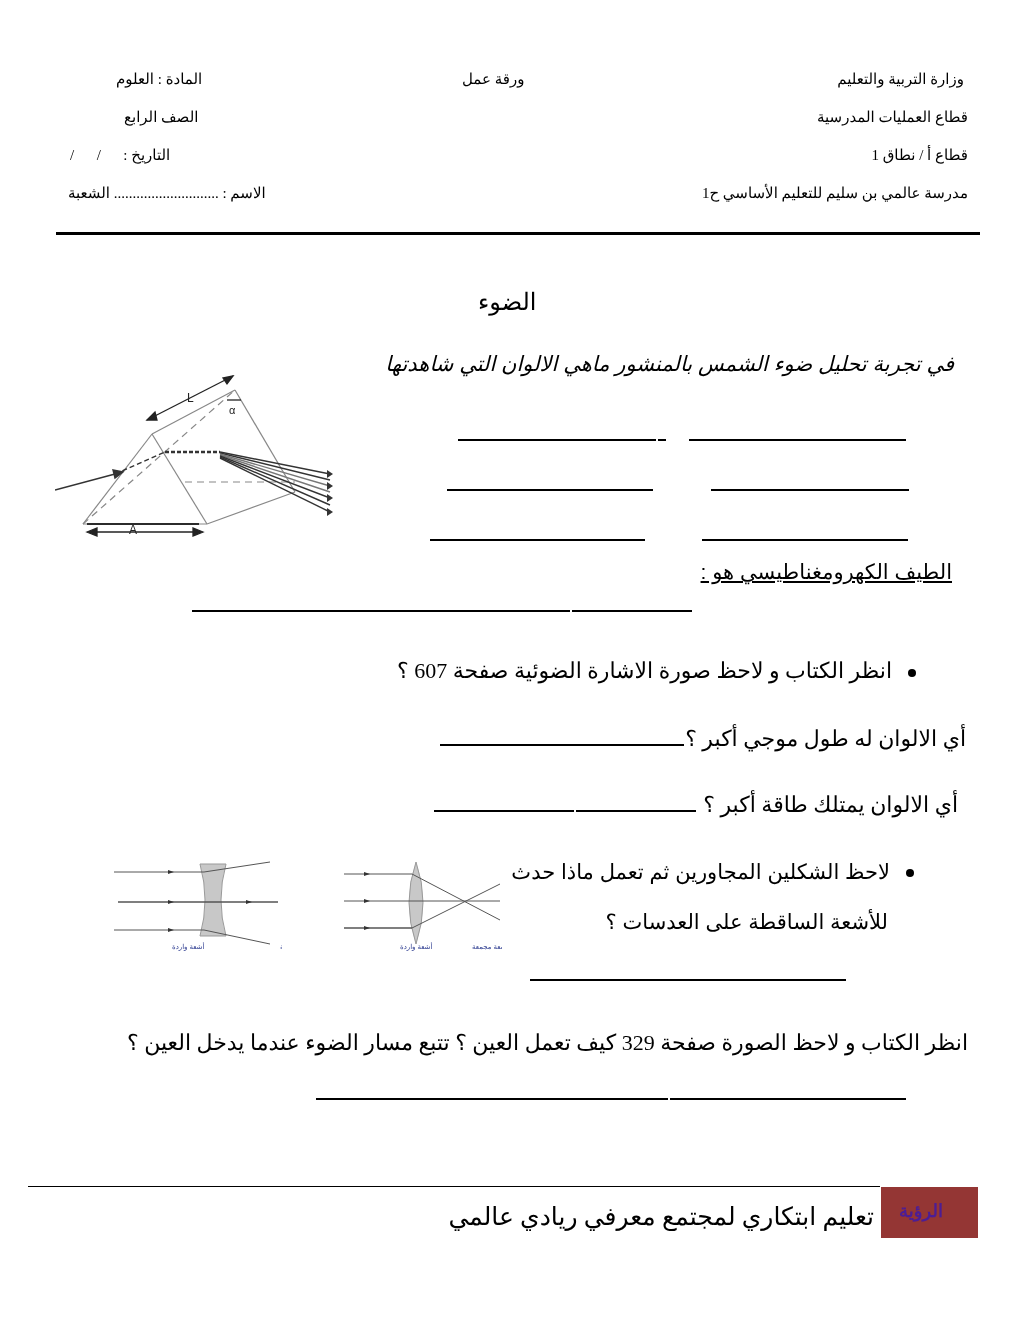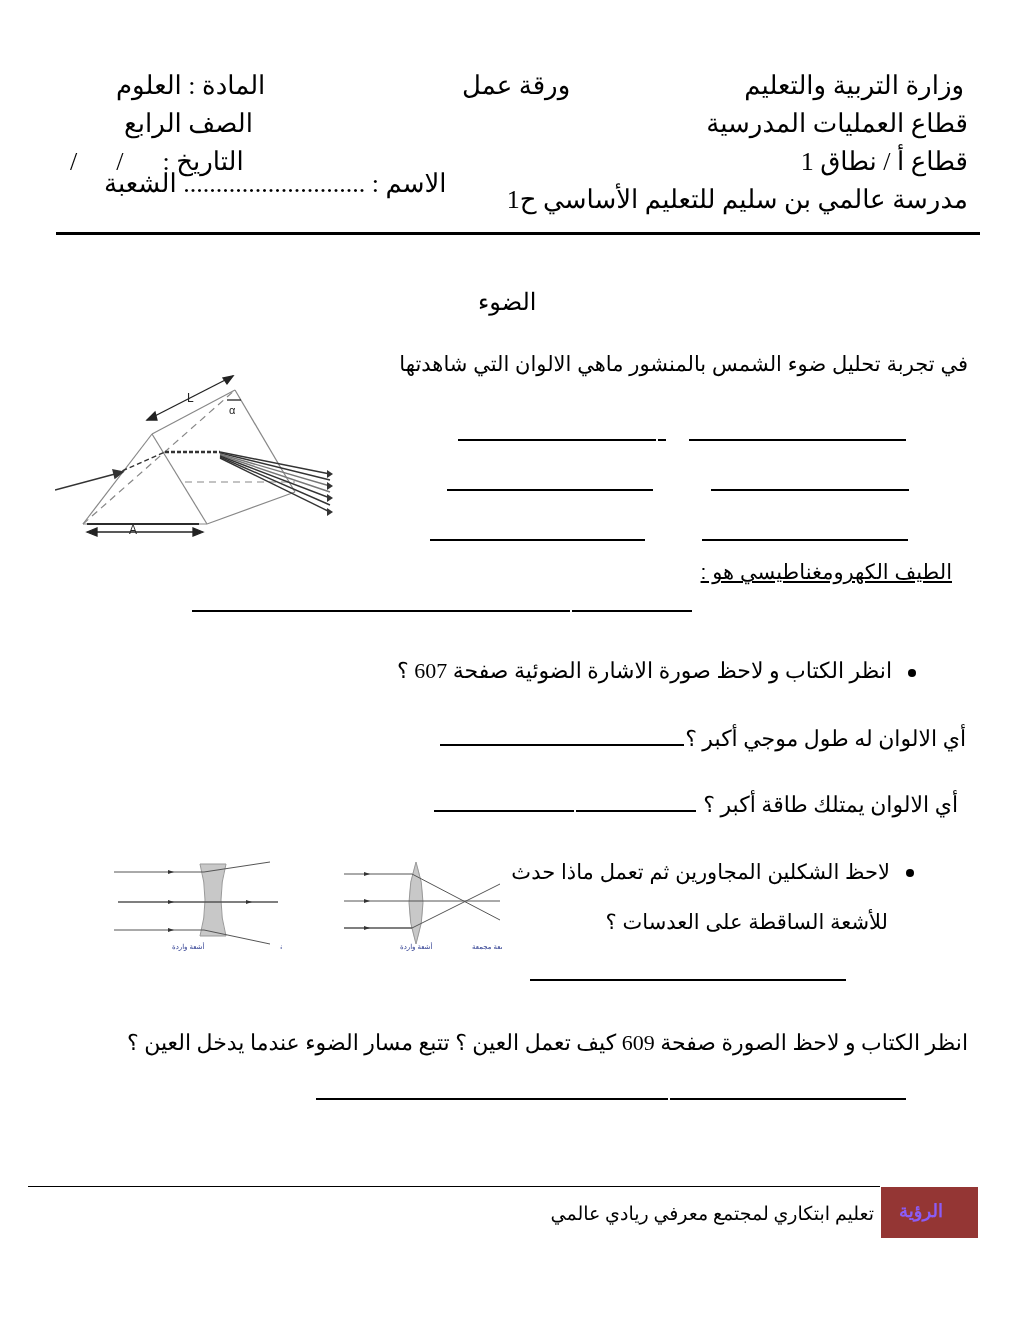--- a/index.html
+++ b/index.html
@@ -1,53 +1,53 @@
 <!DOCTYPE html>
 <html><head>
 <meta charset="utf-8">
 <style>
   html, body { margin:0; padding:0; background:#fff; }
   body { width:1020px; height:1320px; position:relative; overflow:hidden;
          font-family:"Liberation Serif", serif; color:#000; }
   .abs { position:absolute; white-space:nowrap; }
   .rtl { direction:rtl; }
-  .hdr { font-family:"Liberation Serif", serif; font-size:26px; }
+  .hdr { font-family:"Liberation Serif", serif; font-size:15px; }
   .q { font-family:"Liberation Sans", sans-serif; font-size:21px; }
   .q2 { font-family:"Liberation Serif", serif; font-size:22px; }
   .line { position:absolute; height:2px; background:#000; }
   .rule { position:absolute; background:#000; }
   .bullet { display:inline-block; width:8px; height:8px; border-radius:50%; background:#000; vertical-align:middle; margin-left:16px; }
   .vision-box { position:absolute; left:881px; top:1187px; width:97px; height:51px; background:#943634; }
-  .vision-label { position:absolute; left:881px; top:1200px; width:80px; text-align:center; font-family:"Liberation Serif", serif; font-weight:bold; font-size:18px; color:#8b5cf6; }
+  .vision-label { position:absolute; left:881px; top:1200px; width:80px; text-align:center; font-family:"Liberation Serif", serif; font-weight:bold; font-size:18px; color:#4c1d95; }
   svg text { font-family:"Liberation Sans", sans-serif; }
 </style>
 </head>
 <body>
 
 <div class="abs rtl hdr" style="right:56px; top:70px;">وزارة التربية والتعليم</div>
 <div class="abs rtl hdr" style="right:52px; top:108px;margin-left:15px;">قطاع العمليات المدرسية</div>
 <div class="abs rtl hdr" style="right:52px; top:146px;">قطاع أ / نطاق 1</div>
 <div class="abs rtl hdr" style="right:52px; top:184px;">مدرسة عالمي بن سليم للتعليم الأساسي ح1</div>
 
 <div class="abs rtl hdr" style="left:462px; top:70px;">ورقة عمل</div>
 
 <div class="abs rtl hdr" style="left:116px; top:70px;">المادة : العلوم</div>
 <div class="abs rtl hdr" style="left:124px; top:108px;">الصف الرابع</div>
 <div class="abs rtl hdr" style="left:70px; top:146px; white-space:pre;">التاريخ :      /      /</div>
-<div class="abs rtl hdr" style="left:68px; top:168px;margin-left:36px;">
+<div class="abs rtl hdr" style="left:68px; top:184px;">
   <span>الاسم :</span>
   <span>............................</span>
   <span>الشعبة</span>
 </div>
 
 <div class="rule" style="left:56px; top:232px; width:924px; height:3px;"></div>
 
 <div class="abs rtl q" style="left:478px; top:288px; font-size:24px;">الضوء</div>
 
-<div class="abs rtl q" style="right:52px; top:352px;">في تجربة تحليل ضوء الشمس بالمنشور ماهي الالوان التي شاهدتها</div>
+<div class="abs rtl q" style="right:66px; top:352px;font-style:italic;">في تجربة تحليل ضوء الشمس بالمنشور ماهي الالوان التي شاهدتها</div>
 
 <div class="line" style="left:458px; top:439px; width:198px;"></div>
 <div class="line" style="left:658px; top:439px; width:8px;"></div>
 <div class="line" style="left:689px; top:439px; width:217px;"></div>
 
 <div class="line" style="left:447px; top:489px; width:206px;"></div>
 <div class="line" style="left:711px; top:489px; width:198px;"></div>
 
 <div class="line" style="left:430px; top:539px; width:215px;"></div>
 <div class="line" style="left:702px; top:539px; width:206px;"></div>
@@ -151,20 +151,20 @@
   </g>
   <g fill="#333">
     <polygon points="22,14 28,16 22,18"></polygon>
     <polygon points="22,41 28,43 22,45"></polygon>
     <polygon points="22,68 28,70 22,72"></polygon>
   </g>
   <text x="58" y="91" font-size="7" fill="#2b3a8f" text-anchor="end" direction="rtl">أشعة واردة</text>
   <text x="130" y="91" font-size="7" fill="#2b3a8f" text-anchor="end" direction="rtl">أشعة مجمعة</text>
 </svg>
 
-<div class="abs rtl q2" style="right:52px; top:1030px;">انظر الكتاب و لاحظ الصورة صفحة 609  كيف تعمل العين ؟ تتبع مسار الضوء عندما يدخل العين ؟</div>
+<div class="abs rtl q2" style="right:52px; top:1030px;">انظر الكتاب و لاحظ الصورة صفحة 329  كيف تعمل العين ؟ تتبع مسار الضوء عندما يدخل العين ؟</div>
 <div class="line" style="left:316px; top:1098px; width:352px;"></div>
 <div class="line" style="left:670px; top:1098px; width:236px;"></div>
 
 <div class="rule" style="left:28px; top:1186px; width:852px; height:1px;"></div>
 <div class="vision-box"></div>
 <div class="vision-label rtl">الرؤية</div>
-<div class="abs rtl hdr" style="right:146px; top:1202px; font-size:19px;">تعليم ابتكاري لمجتمع معرفي ريادي عالمي</div>
+<div class="abs rtl hdr" style="right:146px; top:1202px; font-size:25px;">تعليم ابتكاري لمجتمع معرفي ريادي عالمي</div>
 
 </body></html>

